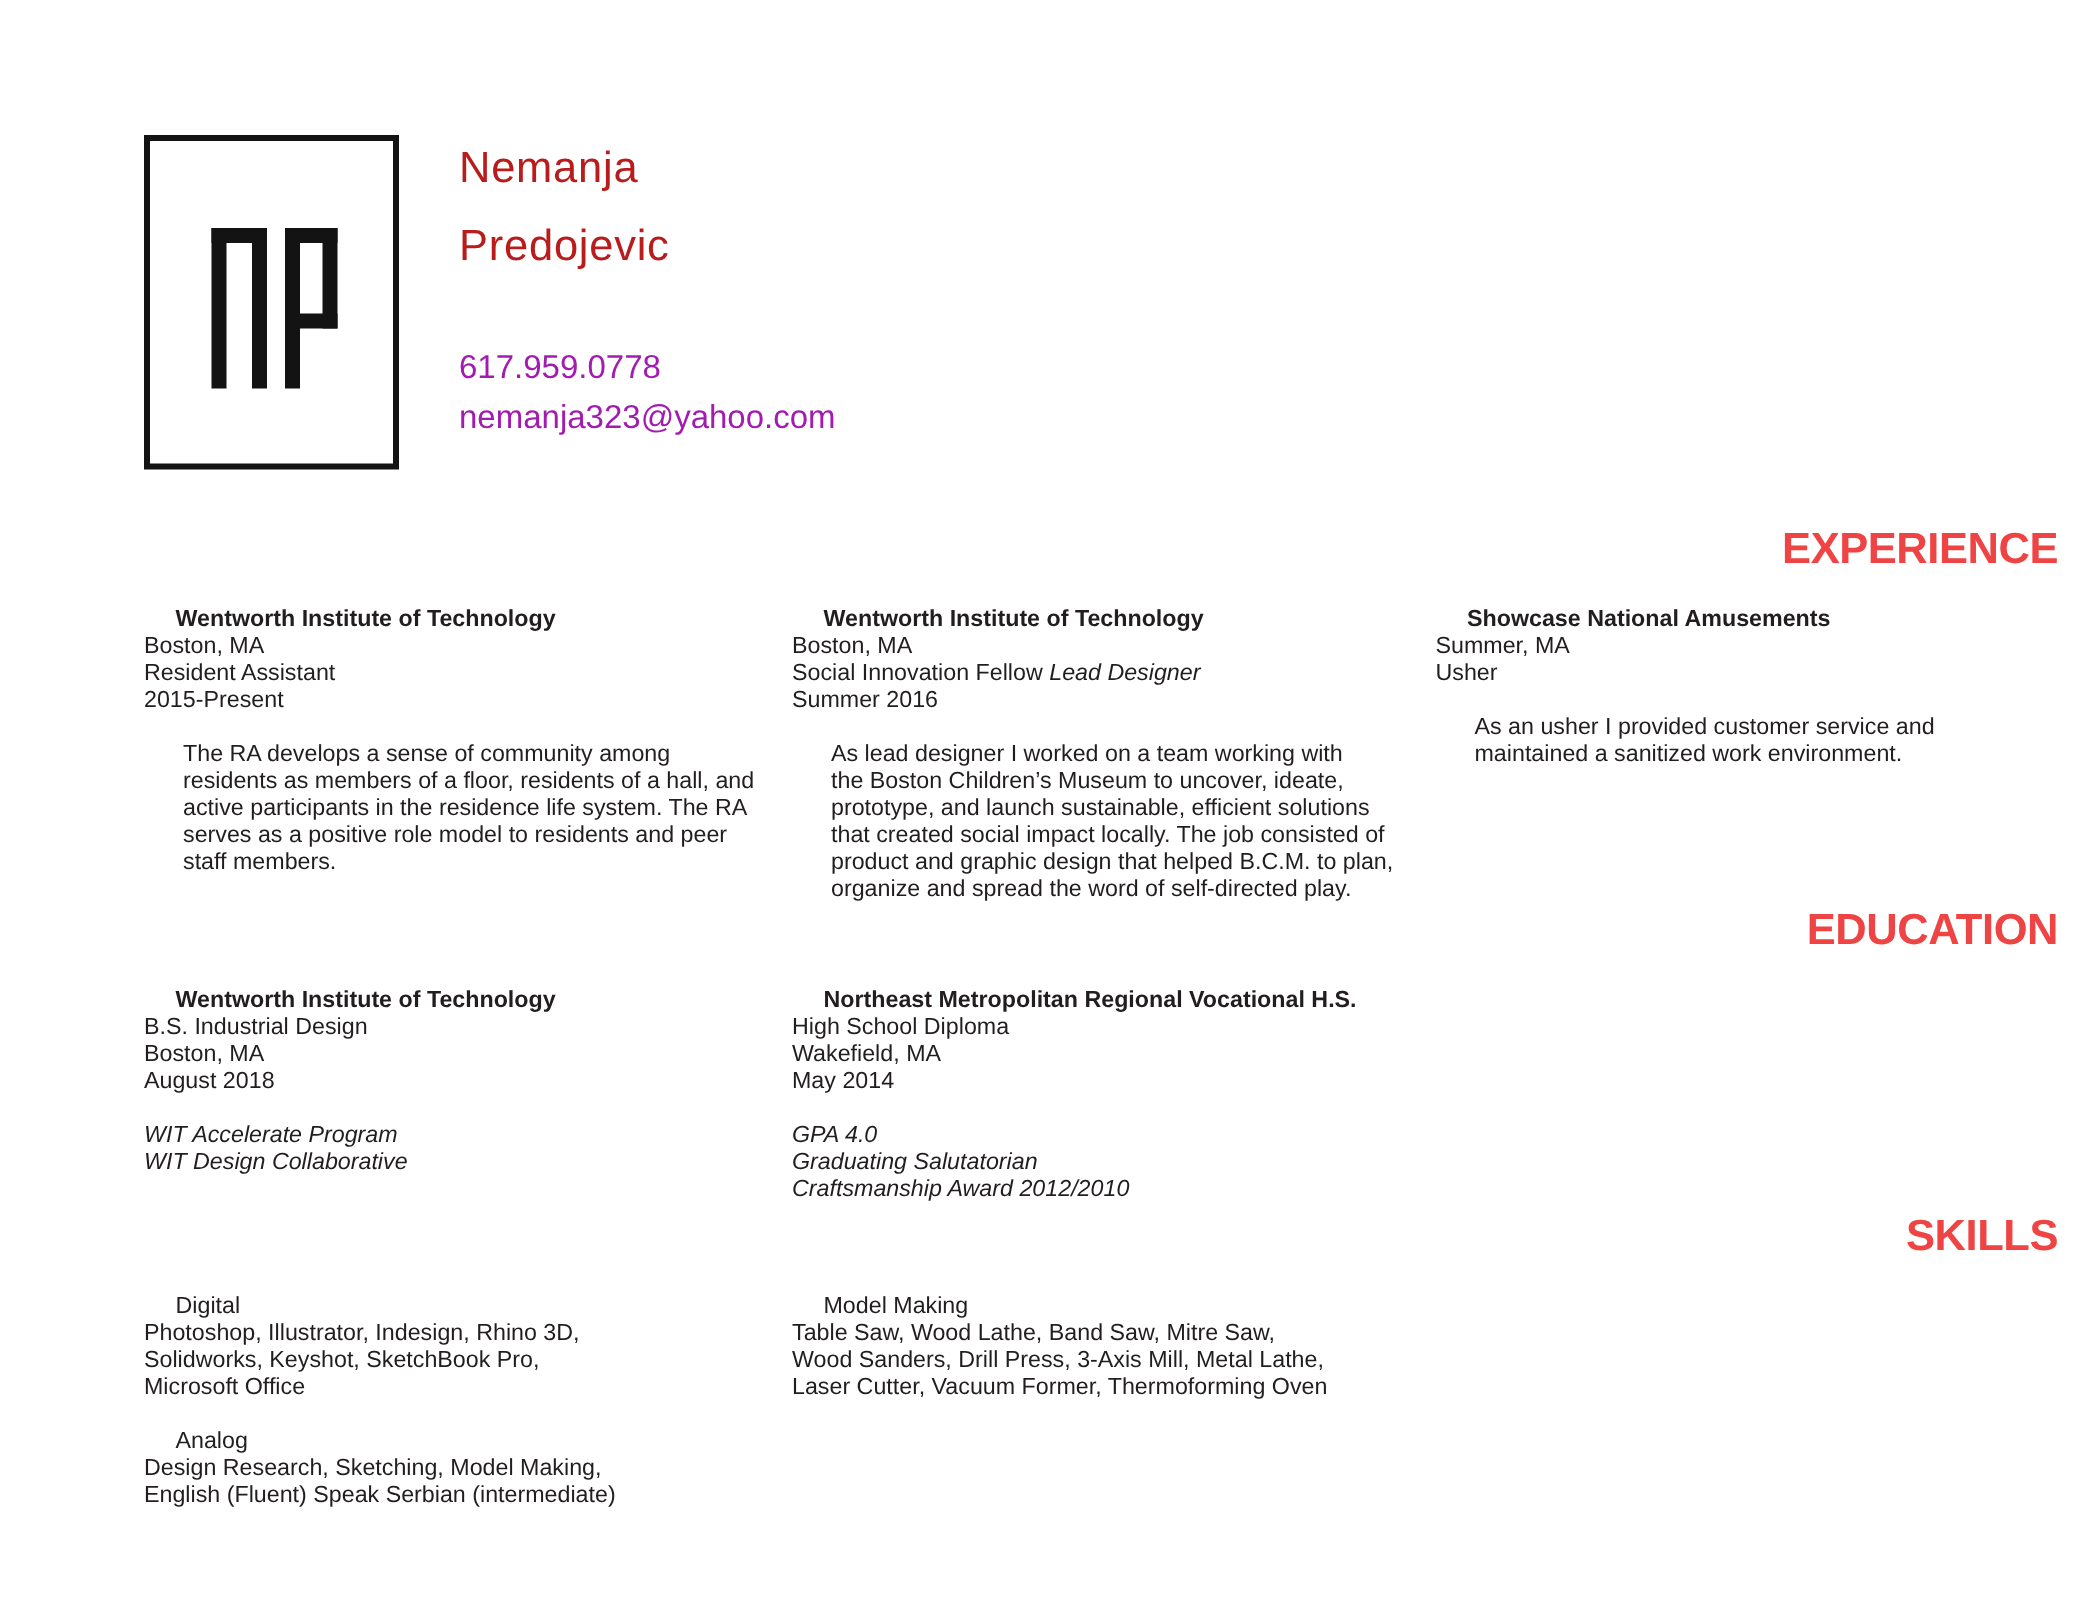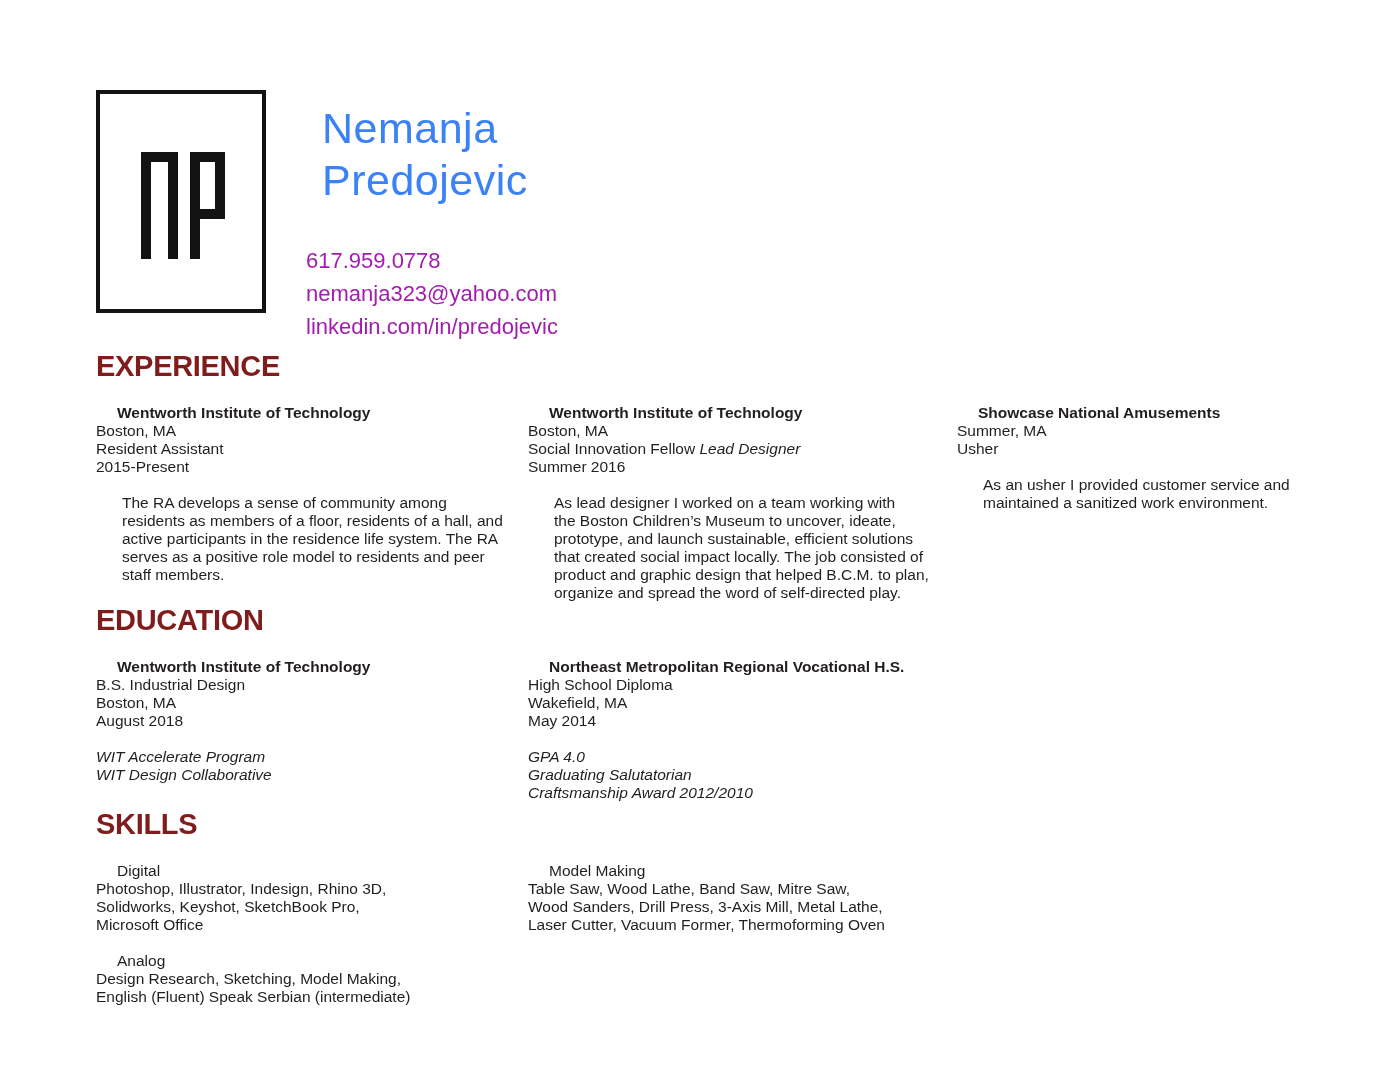--- a/index.html
+++ b/index.html
@@ -21,25 +21,25 @@
     top: 90px;
     width: 170px;
     height: 223px;
     border: 4px solid #131313;
     background: #ffffff;
   }
   .logo-box svg { display: block; width: 100%; height: 100%; }
 
   .identity { position: absolute; left: 306px; top: 86px; }
   .person-name {
-    margin: 16px;
-    font-size: 43px;
+    margin: 0;
+    font-size: 29px;
     line-height: 52px;
     font-weight: 300;
-    color: #3b82f6;
+    color: #b91c1c;
     letter-spacing: 0.5px;
   }
   .person-name span { display: block; }
   .contact {
     margin-top: 38px;
     font-size: 22px;
     line-height: 33px;
     font-weight: 300;
     color: #a21caf;
   }
@@ -49,21 +49,22 @@
   #experience { top: 350px; }
   #education  { top: 604px; }
   #skills     { top: 808px; }
 
   .section-heading {
     margin: 0;
     font-size: 29px;
     line-height: 33px;
     font-weight: 700;
     letter-spacing: -0.3px;
-    color: #7f1d1d;
+    color: #ef4444;
+    text-align: right;
   }
   .columns { display: flex; margin-top: 21px; }
   .col { flex: 0 0 auto; width: 432px; padding-right: 24px; }
   .col.col-2 { width: 429px; }
   .col.col-last { flex: 1 1 auto; width: auto; }
 
   .entry { font-size: 15.5px; line-height: 18px; }
   .entry-title { font-weight: 700; margin-left: 21px; }
   .pre { white-space: pre-line; }
   .description { margin-top: 18px; white-space: pre-line; margin-left: 26px; }
@@ -96,21 +97,20 @@
   </div>
 
   <div class="identity">
     <h1 class="person-name">
       <span>Nemanja</span>
       <span>Predojevic</span>
     </h1>
     <div class="contact">
       <div>617.959.0778</div>
       <div>nemanja323@yahoo.com</div>
-      <div>linkedin.com/in/predojevic</div>
     </div>
   </div>
 
   <section class="section" id="experience">
     <h2 class="section-heading">EXPERIENCE</h2>
     <div class="columns">
 
       <article class="col entry">
         <div class="entry-title">Wentworth Institute of Technology</div>
         <div class="line">Boston, MA</div>

